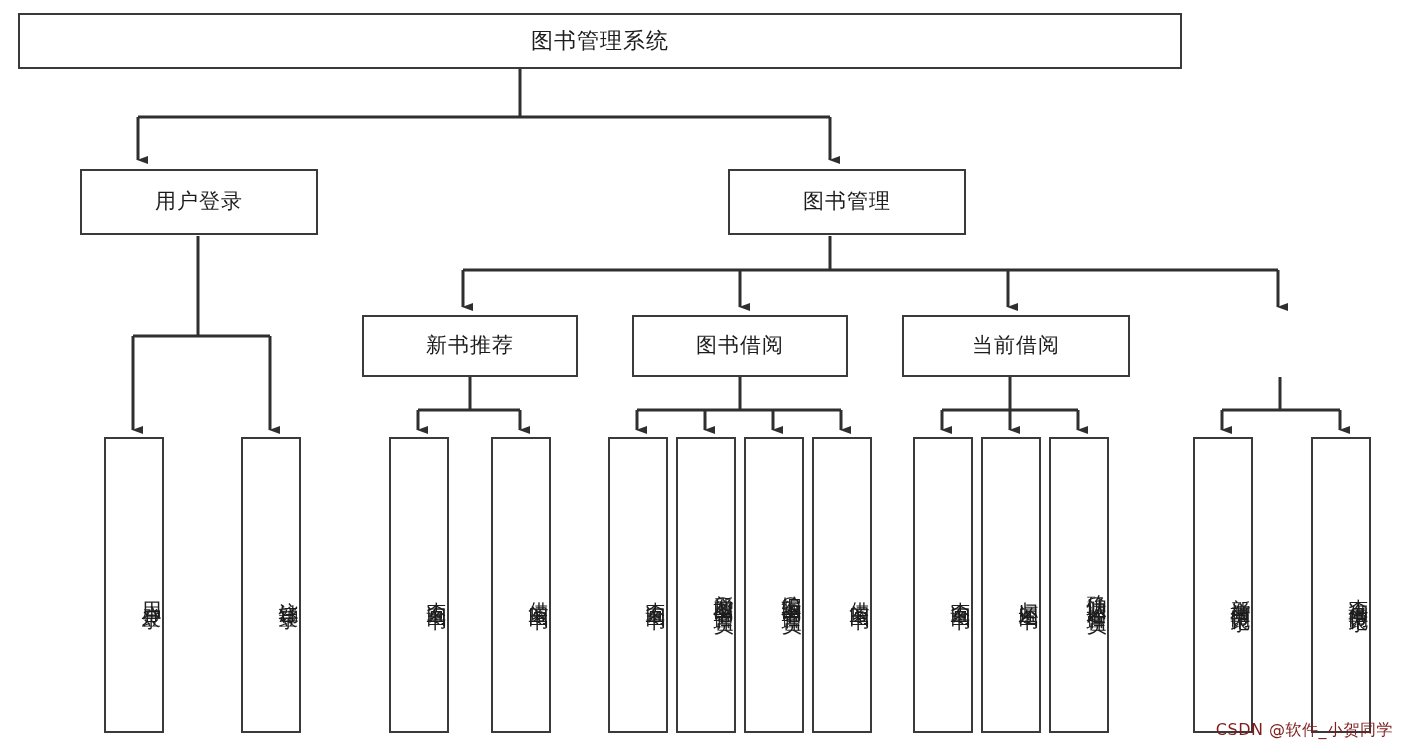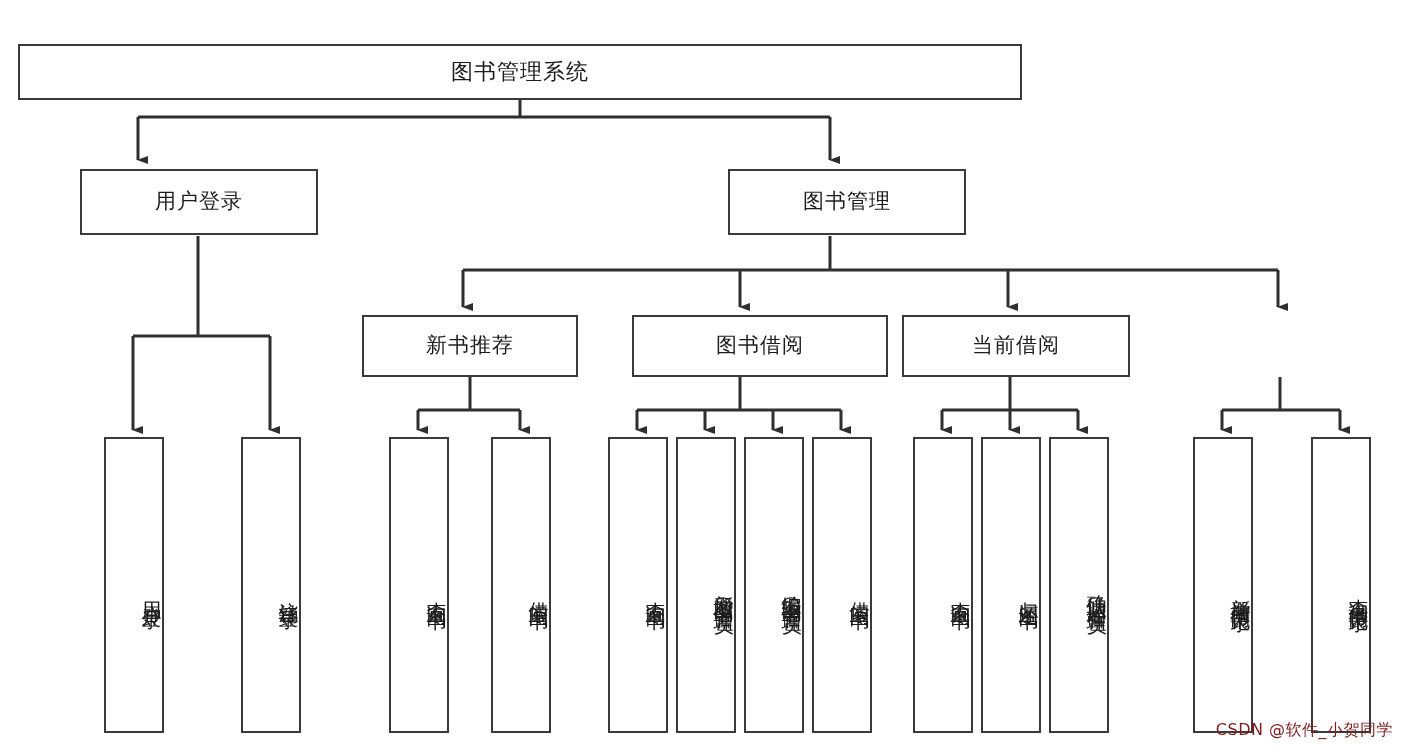--- a/index.html
+++ b/index.html
@@ -116,35 +116,35 @@
       <path d="M1010,410 L1010,430" marker-end="url(#arrow)"></path>
       <path d="M1078,410 L1078,430" marker-end="url(#arrow)"></path>
 
       <path d="M1280,377 L1280,410"></path>
       <path d="M1222,410 L1340,410"></path>
       <path d="M1222,410 L1222,430" marker-end="url(#arrow)"></path>
       <path d="M1340,410 L1340,430" marker-end="url(#arrow)"></path>
     </g>
   </svg>
 
-  <div class="node horiz root" style="left:18px; top:13px; width:1004px; height:56px;margin-top:31px;">
+  <div class="node horiz root" style="left:18px; top:13px; width:1164px; height:56px;">
     <span>图书管理系统</span>
   </div>
 
   <div class="node horiz" style="left:80px; top:169px; width:238px; height:66px;">
     <span>用户登录</span>
   </div>
   <div class="node horiz" style="left:711px; top:169px; width:238px; height:66px;margin-left:17px;">
     <span>图书管理</span>
   </div>
 
   <div class="node horiz" style="left:362px; top:315px; width:216px; height:62px;text-align:right;">
     <span>新书推荐</span>
   </div>
-  <div class="node horiz" style="left:632px; top:315px; width:256px; height:62px;">
+  <div class="node horiz" style="left:632px; top:315px; width:216px; height:62px;">
     <span>图书借阅</span>
   </div>
   <div class="node horiz" style="left:902px; top:315px; width:228px; height:62px;">
     <span>当前借阅</span>
   </div>
 
   <div class="node vert" style="left:104px; top:437px; width:60px; height:296px;">
     <span class="vlabel">用户登录</span>
   </div>
   <div class="node vert" style="left:241px; top:437px; width:60px; height:296px;">

